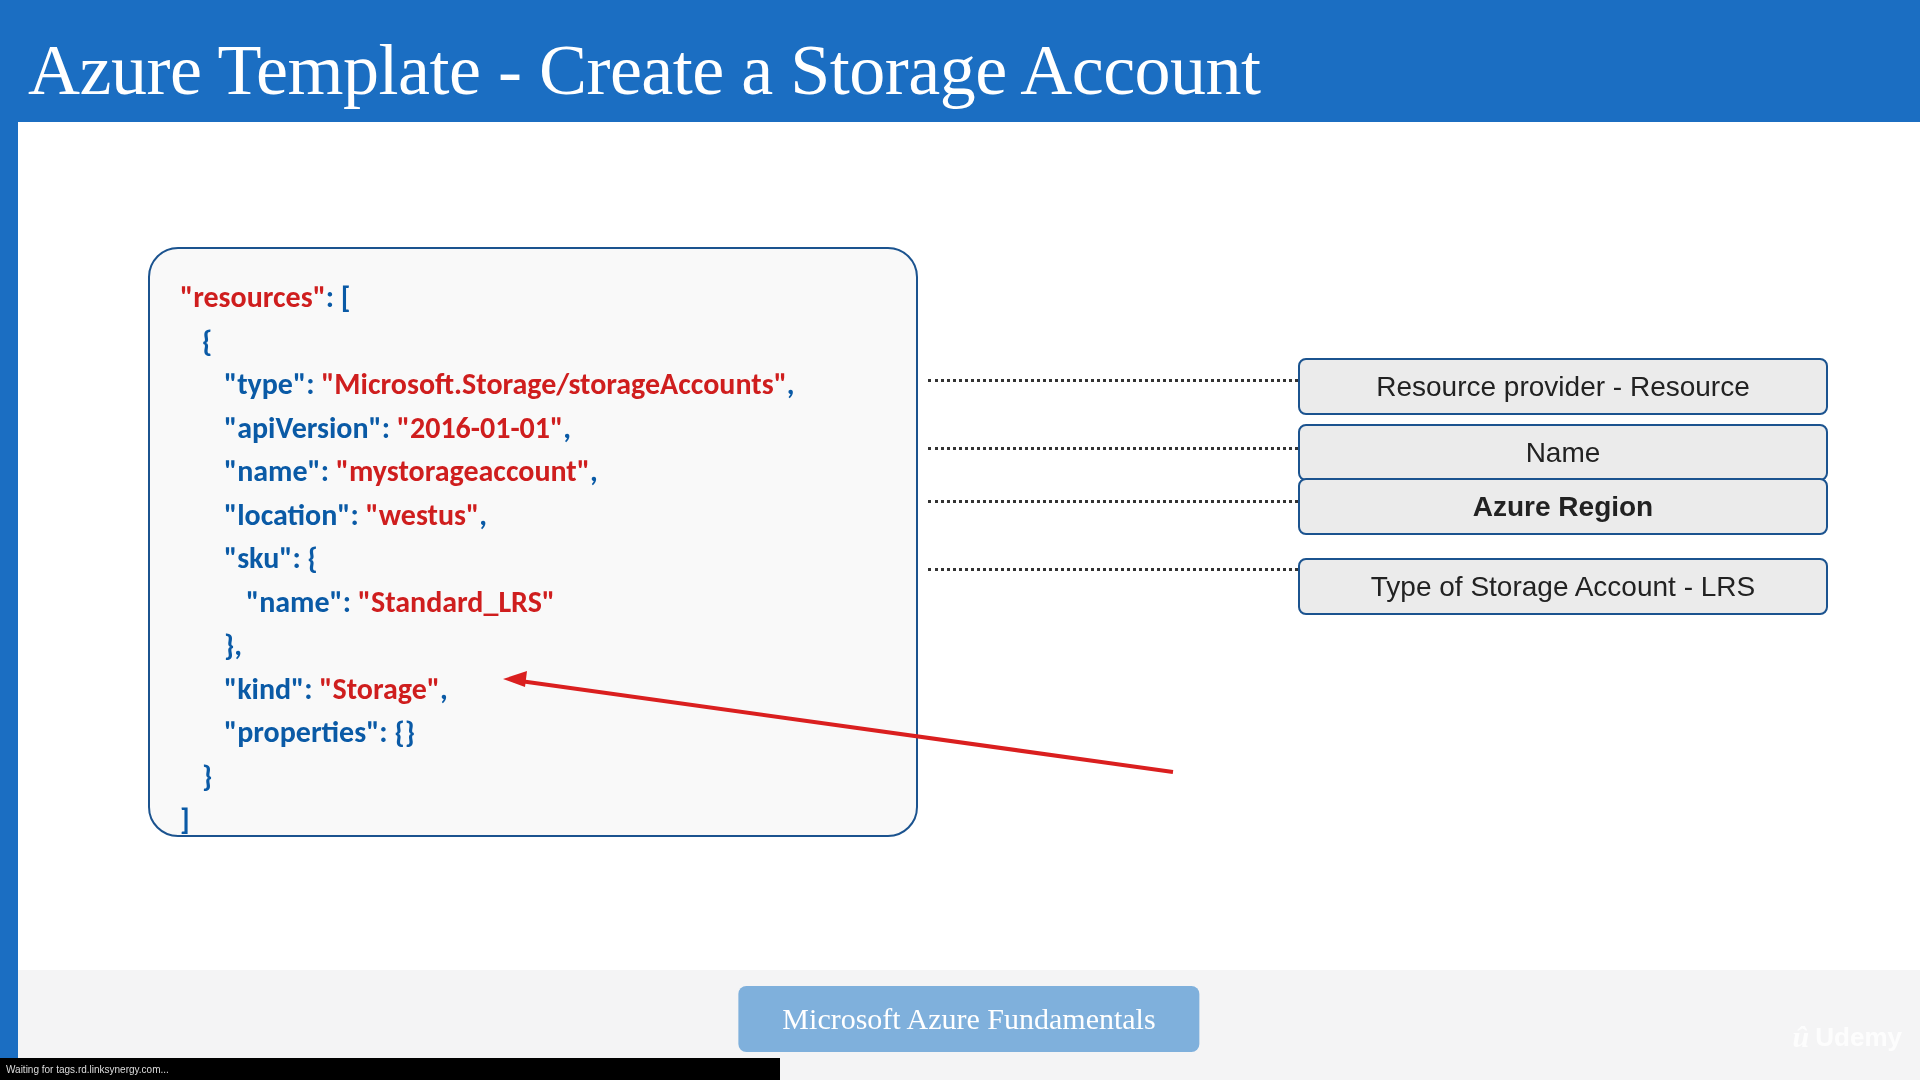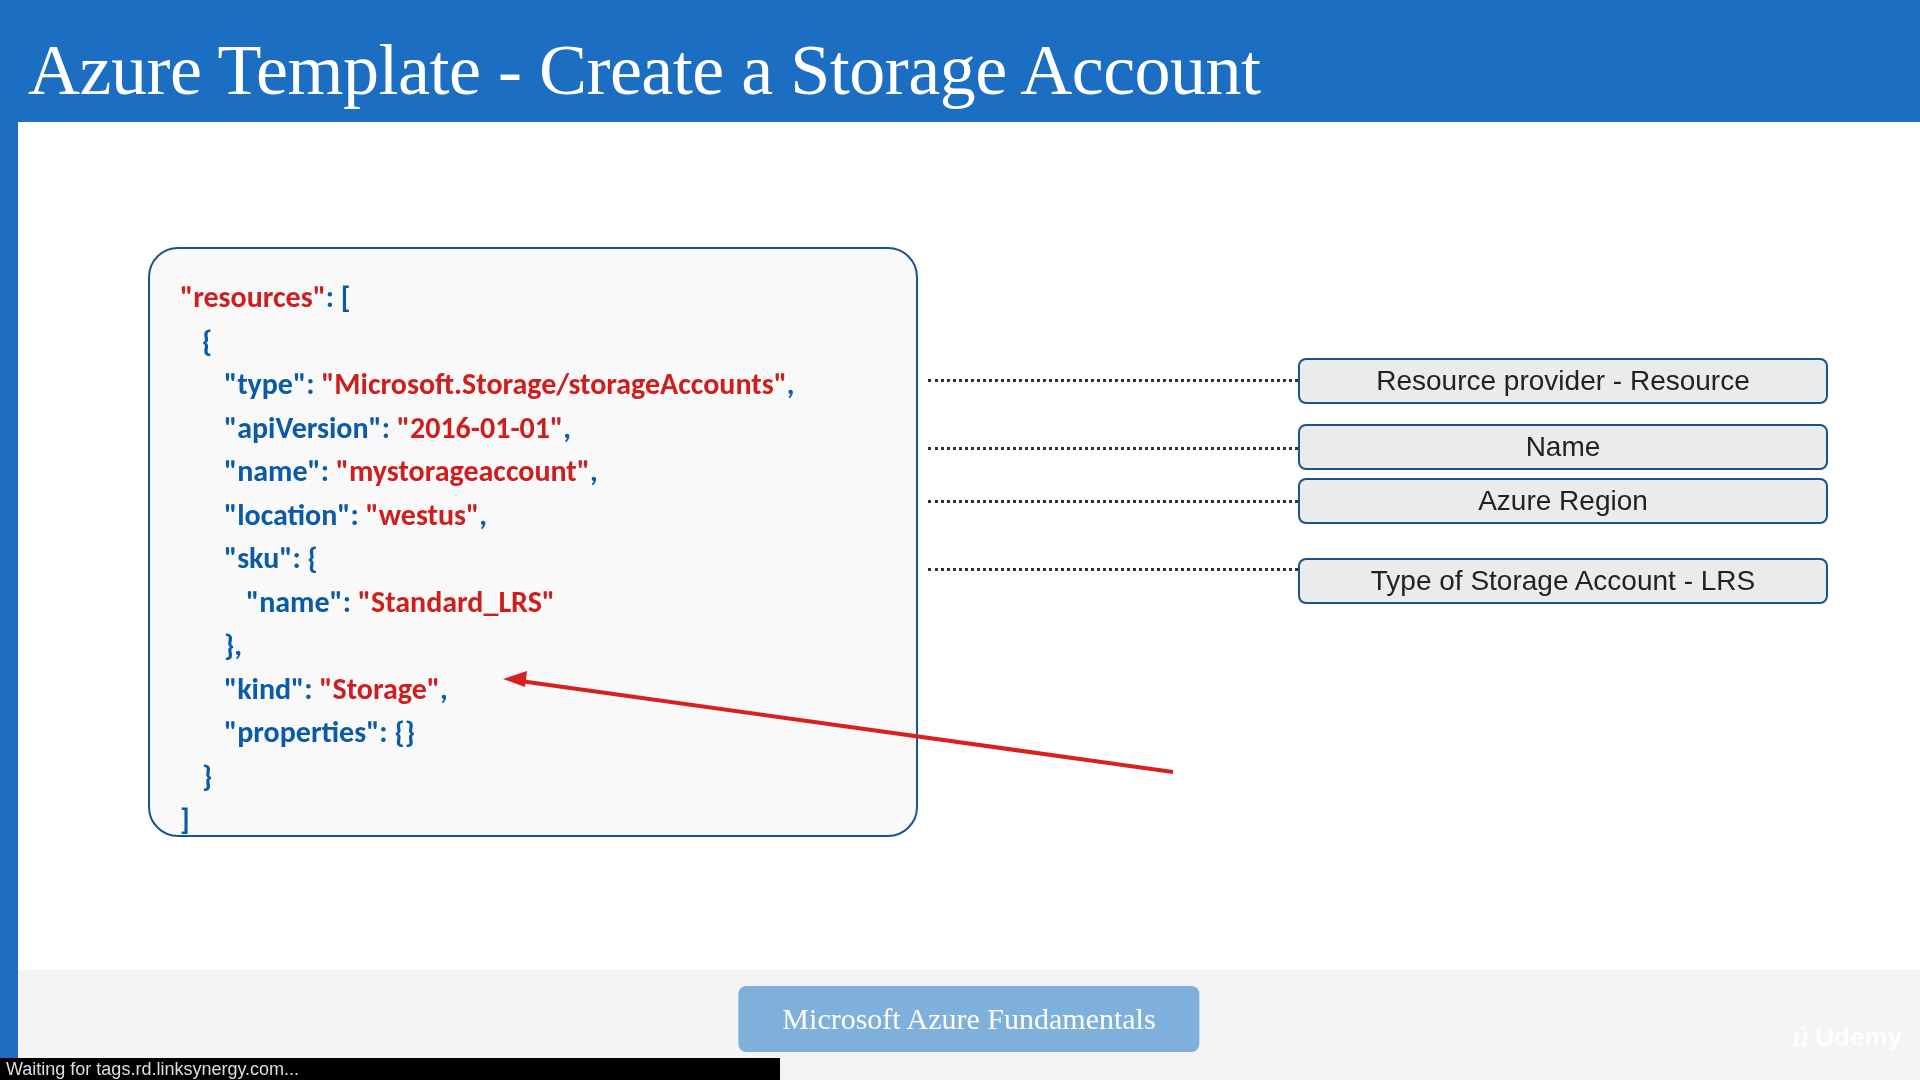--- a/index.html
+++ b/index.html
@@ -65,21 +65,21 @@
   .i3 { padding-left: 66px; }
 
   .dotted {
     position: absolute;
     border-top: 3px dotted #333;
     height: 0;
   }
   .label-box {
     position: absolute;
     width: 530px;
-    height: 46px;
+    height: 57px;
     background: #ebebeb;
     border: 2px solid #1b538f;
     border-radius: 8px;
     display: flex;
     align-items: center;
     justify-content: center;
     font-size: 28px;
     color: #222;
   }
   .callout {
@@ -115,21 +115,21 @@
     margin-top: 48px;
   }
   .status-bar {
     position: absolute;
     left: 0;
     bottom: 0;
     width: 780px;
     height: 22px;
     background: #000;
     color: #ddd;
-    font-size: 18px;
+    font-size: 10px;
     padding-left: 6px;
     display: flex;
     align-items: center;
     font-family: Arial, sans-serif;
   }
   .logo {
     position: absolute;
     right: 18px;
     bottom: 26px;
     color: #fff;
@@ -174,21 +174,21 @@
     <div><span class="punct">]</span></div>
   </div>
 
   <div class="dotted" style="top:257px; left:910px; width:370px;"></div>
   <div class="dotted" style="top:325px; left:910px; width:370px;"></div>
   <div class="dotted" style="top:378px; left:910px; width:370px;"></div>
   <div class="dotted" style="top:446px; left:910px; width:370px;"></div>
 
   <div class="label-box" style="top:236px; left:1280px;">Resource provider - Resource</div>
   <div class="label-box" style="top:302px; left:1280px;">Name</div>
-  <div class="label-box" style="top:356px; left:1280px;">Azure Region</div>
+  <div class="label-box" style="top:356px; left:1280px;font-weight:bold;">Azure Region</div>
   <div class="label-box" style="top:436px; left:1280px;">Type of Storage Account - LRS</div>
 
   <svg class="arrow-svg" width="1902" height="960">
     <line x1="495" y1="558" x2="1155" y2="650" stroke="#da1f1f" stroke-width="4"></line>
     <polygon points="485,557 509,549 507,565" fill="#da1f1f"></polygon>
   </svg>
 
 
   <div class="footer-strip"></div>
 

